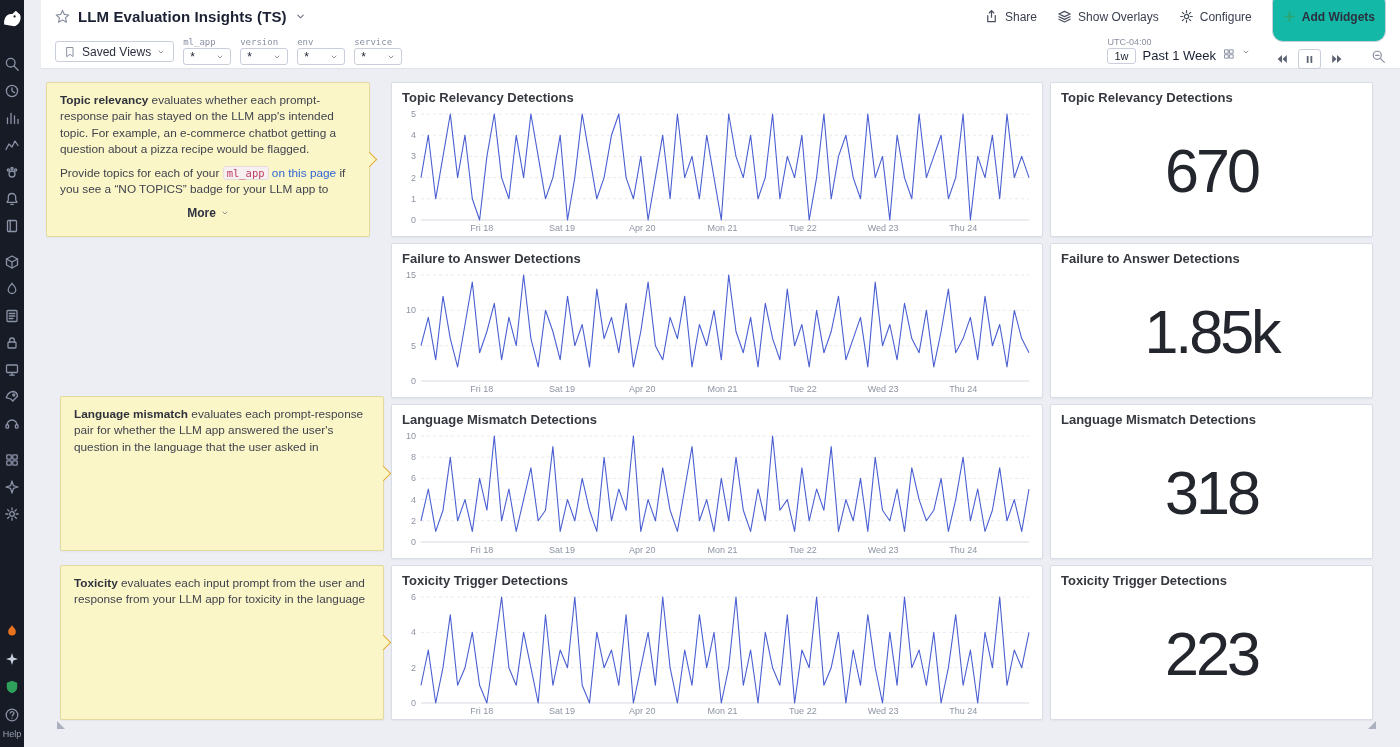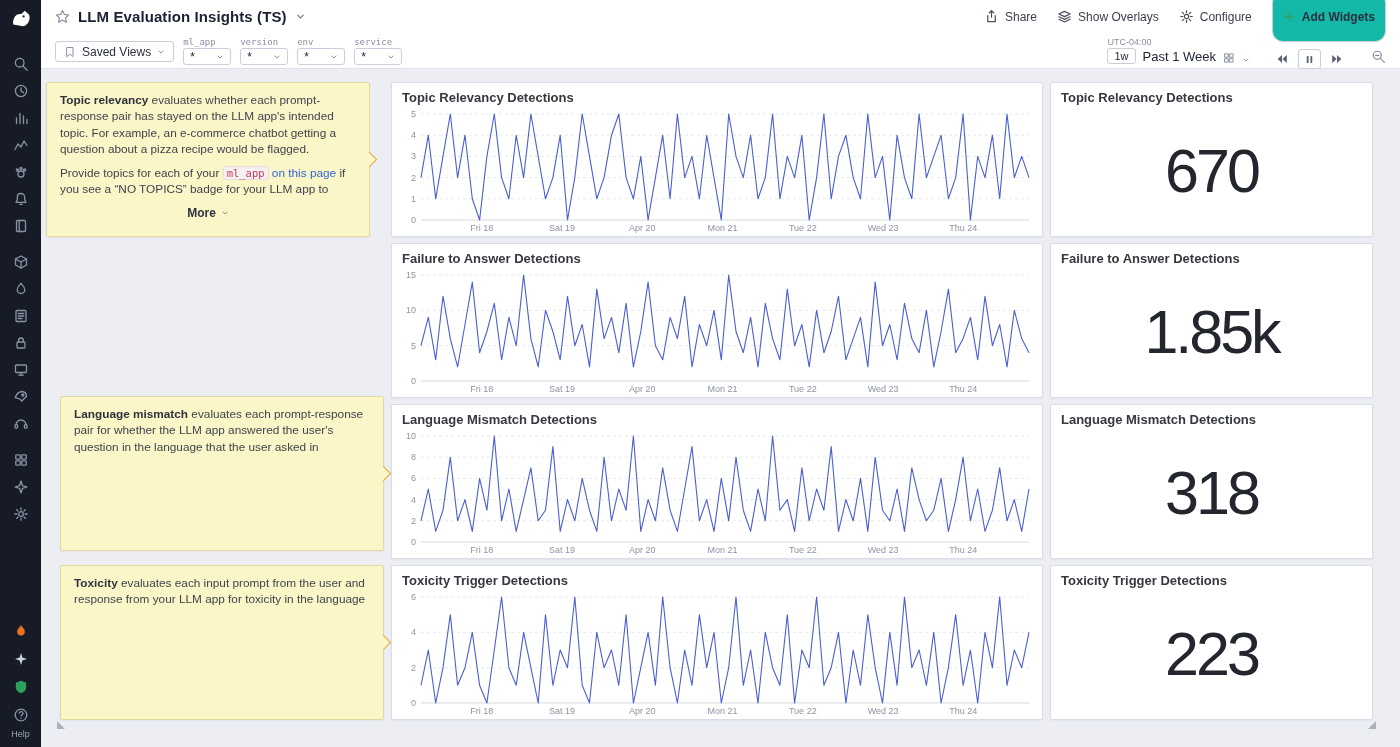--- a/index.html
+++ b/index.html
@@ -1,20 +1,20 @@
 <!DOCTYPE html>
 <html><head>
 <meta charset="utf-8">
 <style>
   * { margin:0; padding:0; box-sizing:border-box; }
   html,body { width:1400px; height:747px; overflow:hidden; }
   body { font-family:"Liberation Sans", sans-serif; background:#eceef3; position:relative; }
 
   
-  .sidebar { position:absolute; left:0; top:0; width:41px; height:747px; background:#171b26;
+  .sidebar { position:absolute; left:0; top:0; width:24px; height:747px; background:#171b26;
              display:flex; flex-direction:column; align-items:center; z-index:20; }
   .logo-wrap { margin:6px 0 2px; }
   .nav-group { display:flex; flex-direction:column; align-items:center; gap:7px; margin-top:16px; }
   .nav-item { width:26px; height:20px; display:flex; align-items:center; justify-content:center; cursor:pointer; }
   .icn { width:16px; height:16px; fill:none; stroke:#8b93a7; stroke-width:1.3; stroke-linecap:round; stroke-linejoin:round; }
   .icn-fill-orange { stroke:none; fill:#e8721d; }
   .icn-fill-light { stroke:none; fill:#c9d1e0; }
   .icn-fill-green { stroke:none; fill:#2fa05c; }
   .sidebar-bottom { margin-top:auto; display:flex; flex-direction:column; align-items:center; gap:8px; padding-bottom:6px; }
   .help-label { font-size:9px; color:#99a1b3; margin-top:-4px; padding-bottom:2px; }
@@ -35,21 +35,21 @@
   .saved-views { height:21px; border:1px solid #c9cedb; border-radius:3px; background:#fff; display:flex; align-items:center;
                  gap:6px; padding:0 8px; font-size:12px; color:#2b3040; cursor:pointer; margin-top:4px; }
   .var-group { display:flex; flex-direction:column; gap:1px; }
   .var-label { font-size:9px; color:#8a90a2; font-family:"DejaVu Sans Mono", monospace; line-height:10px; }
   .var-select { height:17px; min-width:48px; border:1px solid #c9cedb; border-radius:3px; background:#fff; display:flex;
                 align-items:center; justify-content:space-between; gap:8px; padding:0 6px; font-size:12px; color:#1e222e; cursor:pointer; }
   .caret { width:8px; height:8px; fill:none; stroke:#6a7080; stroke-width:1.5; stroke-linecap:round; stroke-linejoin:round; }
 
   .time-cluster { margin-left:auto; display:flex; flex-direction:column; align-items:flex-start; gap:1px; }
   .utc { font-size:9px; color:#8a90a2; line-height:10px; }
-  .time-row { display:flex; align-items:flex-end; gap:7px; }
+  .time-row { display:flex; align-items:flex-start; gap:7px; }
   .range-chip { border:1px solid #c9cedb; border-radius:3px; background:#fff; padding:1px 6px; font-size:11px; color:#1e222e; cursor:pointer; }
   .range-label { font-size:13px; color:#1b2133; cursor:pointer; }
   .transport { display:flex; align-items:center; gap:9px; margin-left:16px; margin-top:12px; }
   .ticon { width:14px; height:14px; fill:#5b6270; stroke:none; cursor:pointer; }
   .pause-box { width:23px; height:20px; border:1px solid #c9cedb; border-radius:3px; background:#fff; display:flex;
                align-items:center; justify-content:center; cursor:pointer; }
   .zoom-btn { margin-left:18px; margin-top:12px; cursor:pointer; }
 
   
   .canvas { position:relative; flex:1; background:#eceef3; }

